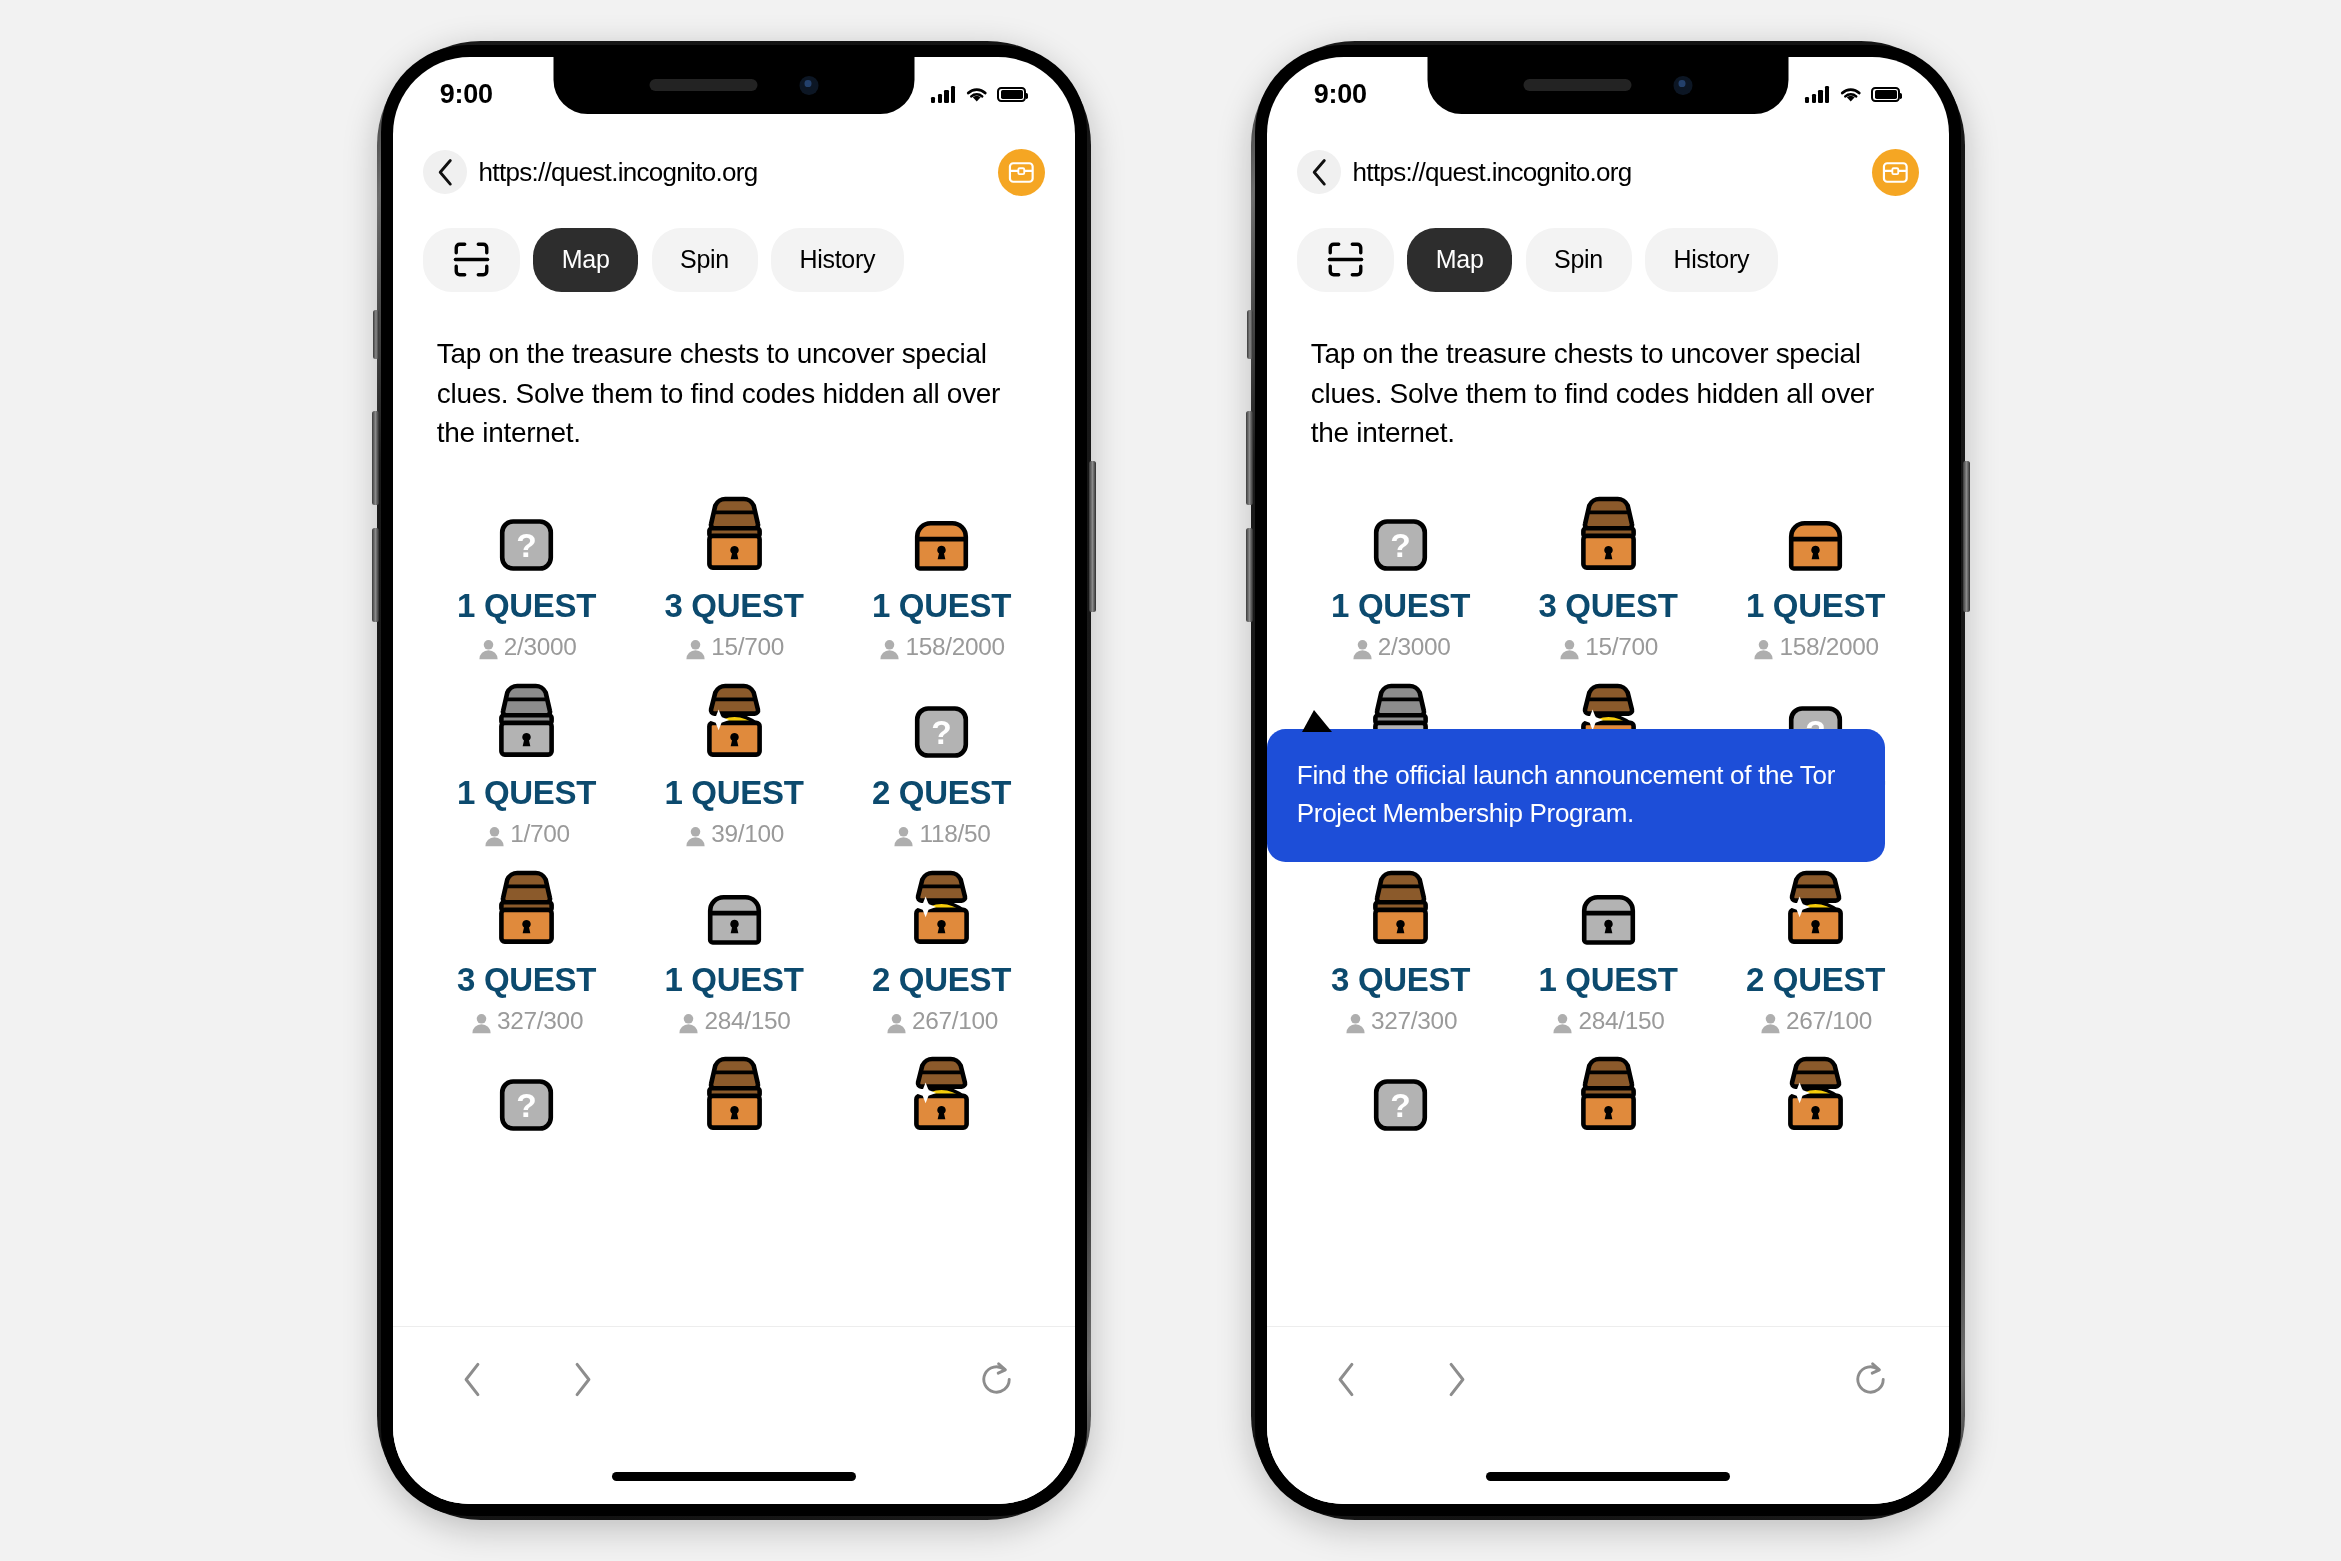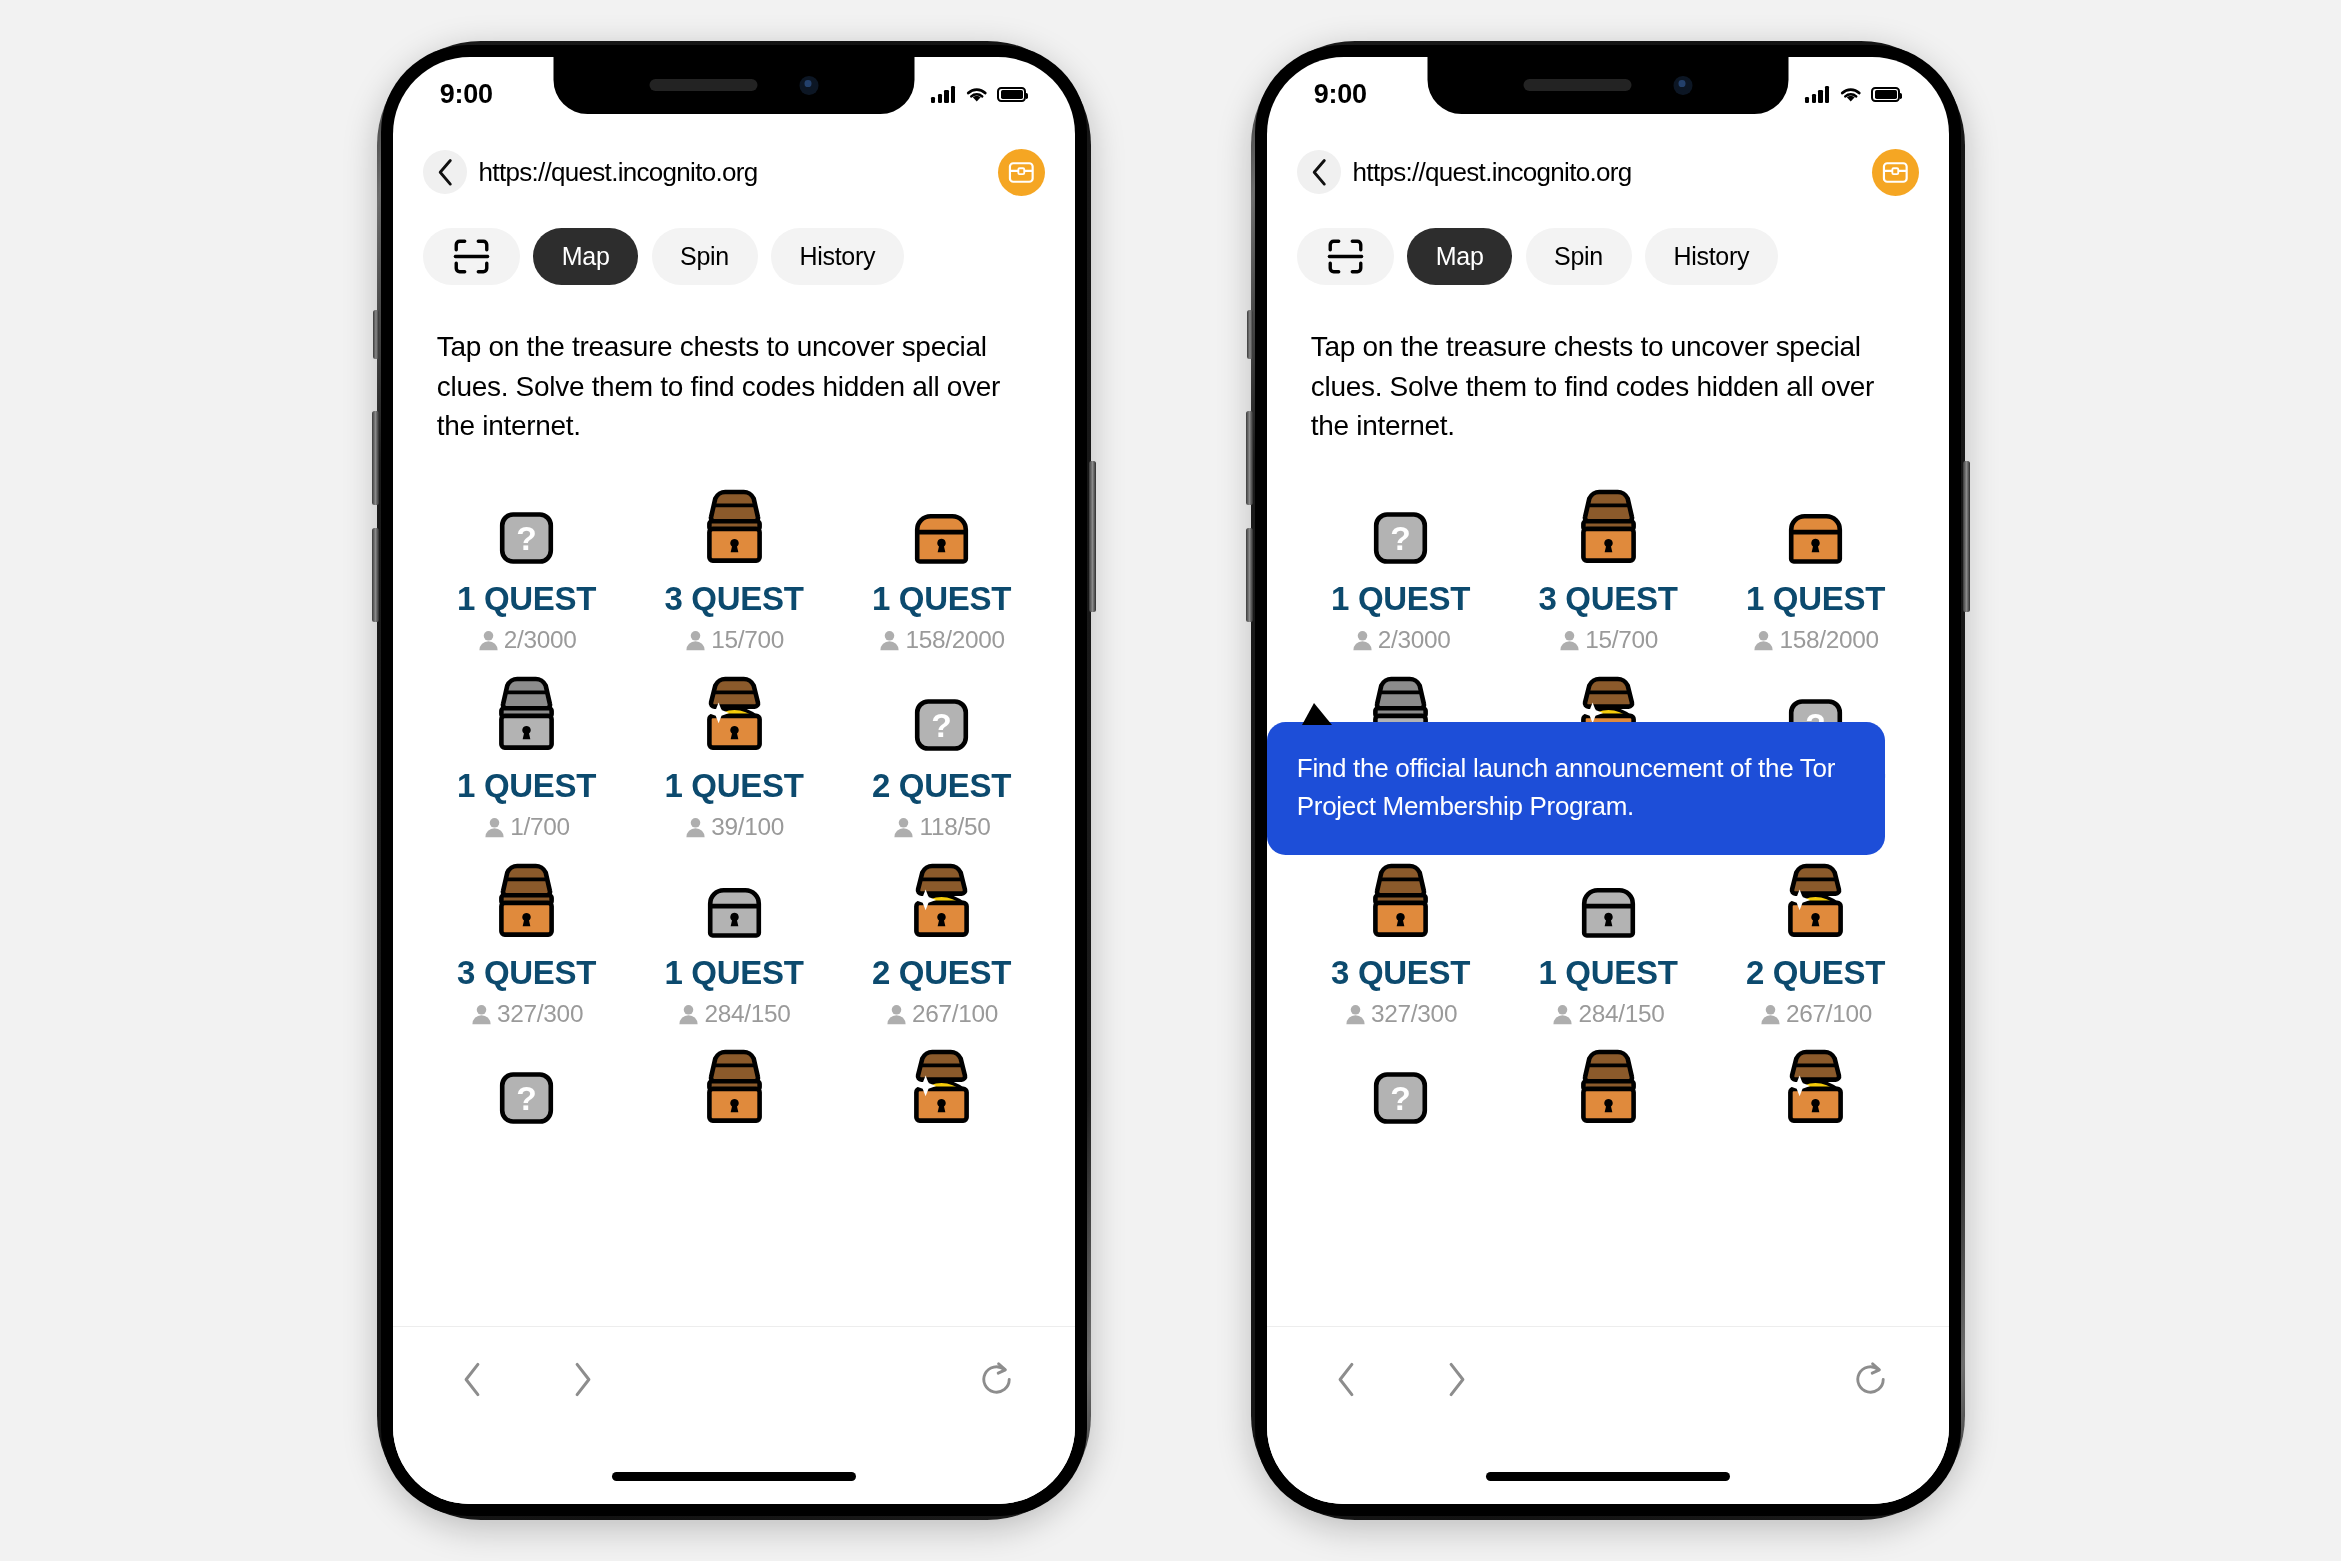--- a/index.html
+++ b/index.html
@@ -168,21 +168,21 @@
     cursor: pointer;
   }
 
   
   .tabs {
     display: flex;
     gap: 13.4px;
     padding: 32px 30px 0 30px;
   }
   .pill {
-    height: 57px;
+    height: 64px;
     border-radius: 28.6px;
     background: #f3f3f3;
     color: #000;
     font-size: 25px;
     letter-spacing: -0.3px;
     display: flex;
     align-items: center;
     justify-content: center;
     padding: 0 28.6px;
     cursor: pointer;
@@ -227,21 +227,21 @@
   .quest-label {
     margin-top: 11px;
     font-size: 33px;
     font-weight: 700;
     letter-spacing: -0.3px;
     color: #0c4a6e;
   }
   .count-row {
     margin-top: 8.4px;
     display: flex;
-    align-items: center;
+    align-items: flex-end;
     gap: 4.2px;
     color: #9a9a9a;
     font-size: 24.4px;
     letter-spacing: -0.3px;
   }
 
   
   .tooltip {
     position: absolute;
     left: 0px;

